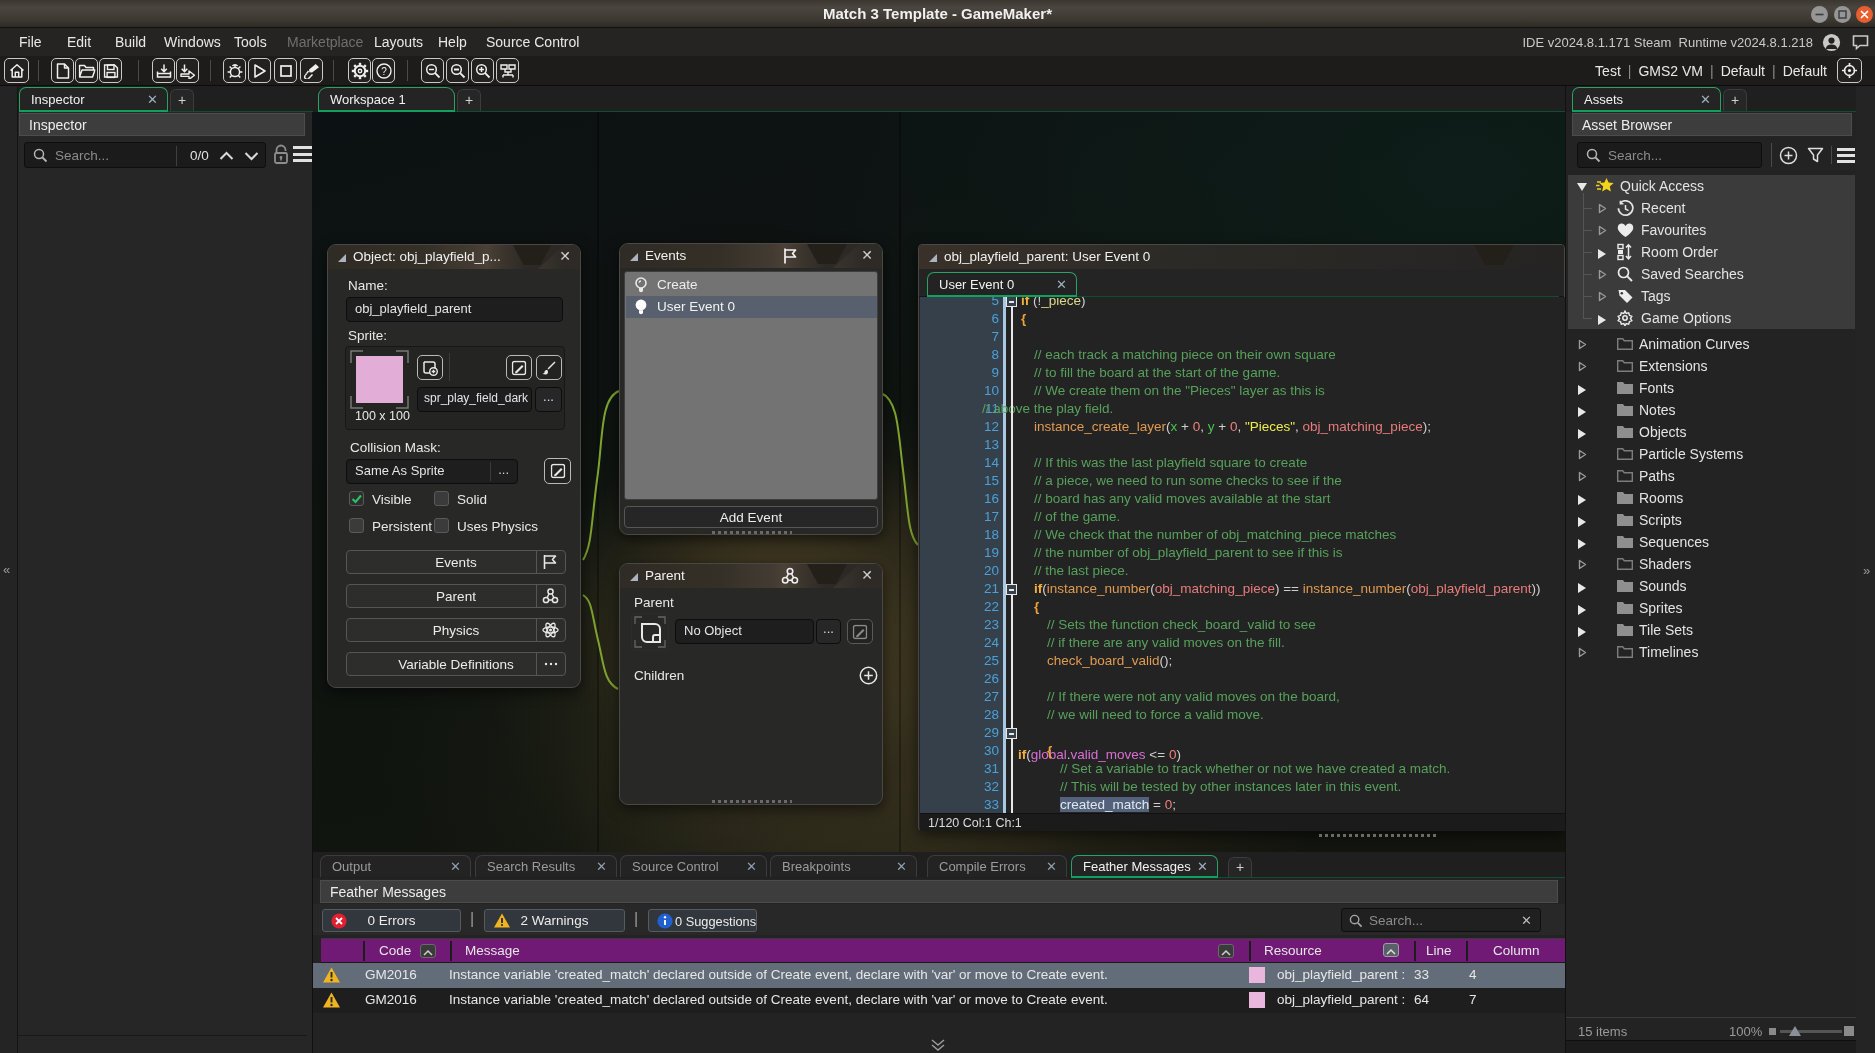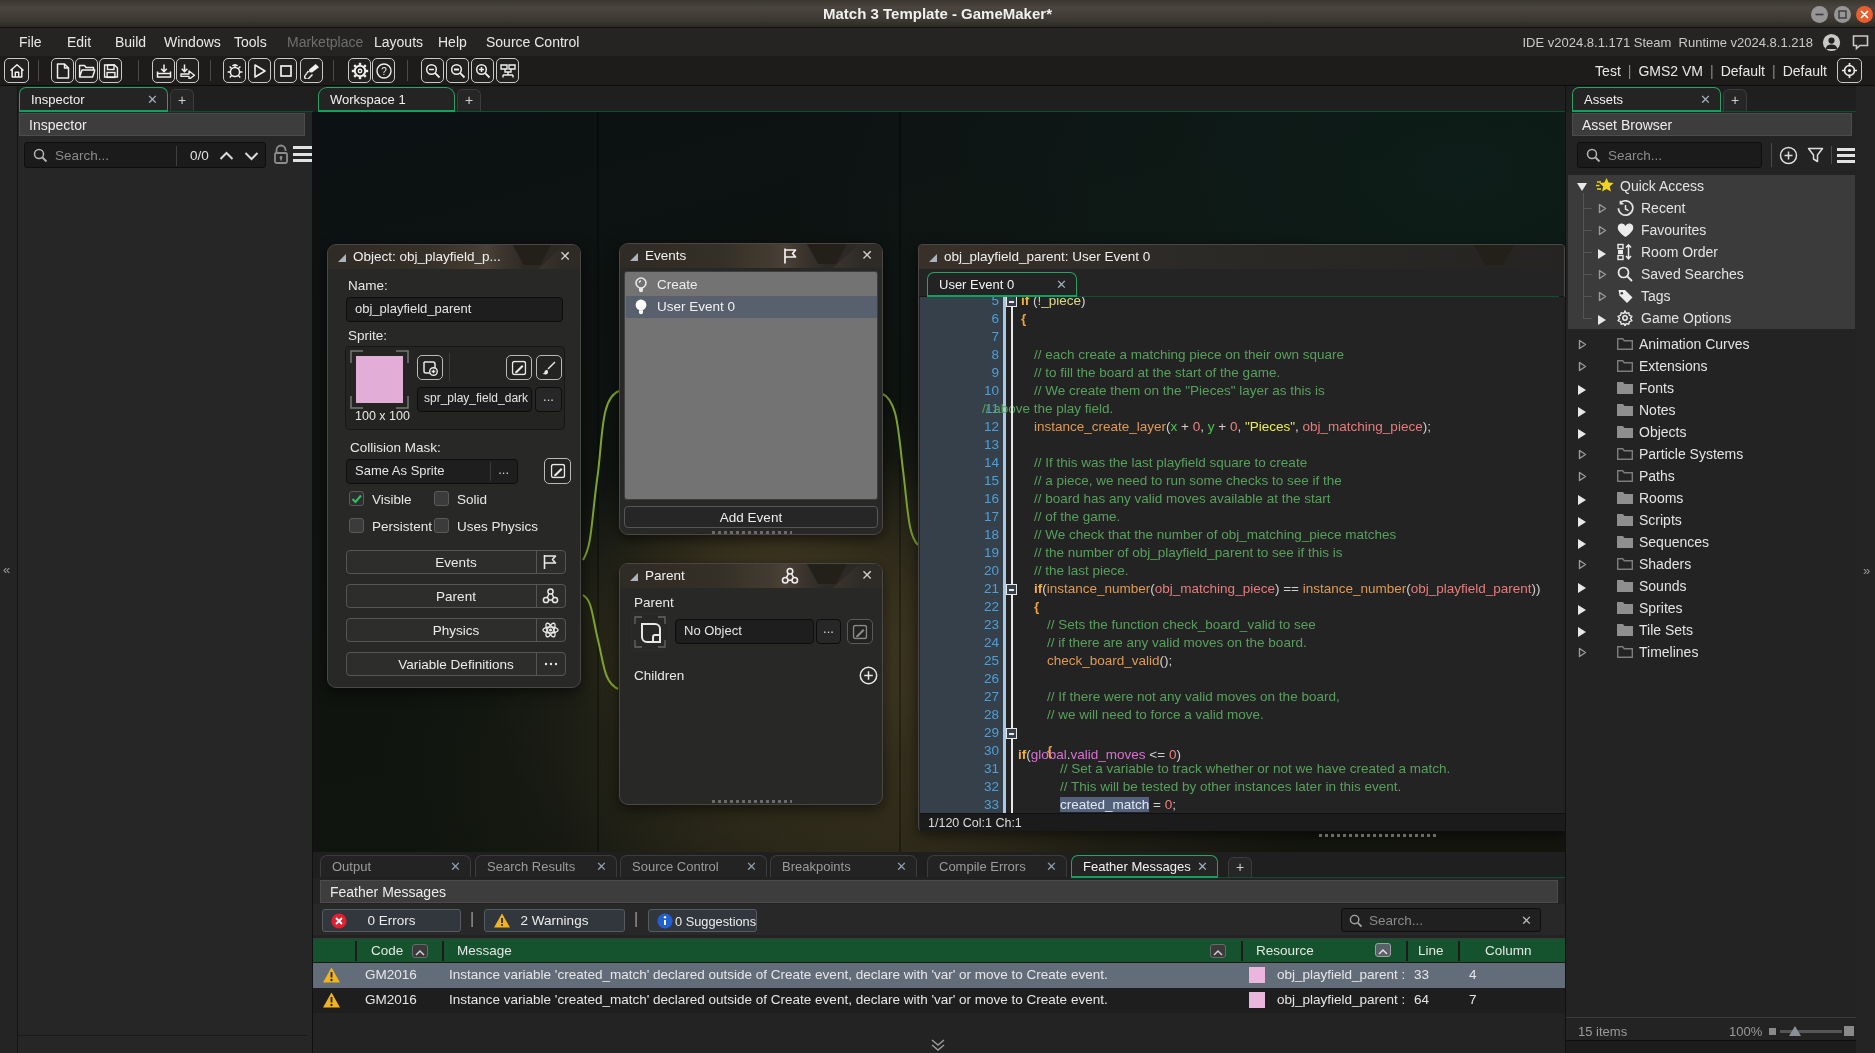--- a/index.html
+++ b/index.html
@@ -565,37 +565,37 @@
       <div class="abs" style="top:409px; right:0; width:79px; height:18px; line-height:18px;">28</div>
       <div class="abs" style="top:427px; right:0; width:79px; height:18px; line-height:18px;">29</div>
       <div class="abs" style="top:445px; right:0; width:79px; height:18px; line-height:18px;">30</div>
       <div class="abs" style="top:463px; right:0; width:79px; height:18px; line-height:18px;">31</div>
       <div class="abs" style="top:481px; right:0; width:79px; height:18px; line-height:18px;">32</div>
       <div class="abs" style="top:499px; right:0; width:79px; height:18px; line-height:18px;">33</div>
           </div>
       <div id="codelines" class="abs" style="left:0px; top:0; width:645px; height:516px; font-size:13.5px;">
             <div class="cl-row" style="top:-5px; padding-left:101px; line-height:18px;"><span class="k">if</span><span class="pn"> (!</span><span class="arg">_piece</span><span class="pn">)</span></div>
       <div class="cl-row" style="top:13px; padding-left:101px; line-height:18px;"><span class="br">{</span></div>
-      <div class="cl-row" style="top:49px; padding-left:114px; line-height:18px;"><span class="cm">// each create a matching piece on their own square</span></div>
+      <div class="cl-row" style="top:49px; padding-left:114px; line-height:18px;"><span class="cm">// each track a matching piece on their own square</span></div>
       <div class="cl-row" style="top:67px; padding-left:114px; line-height:18px;"><span class="cm">// to fill the board at the start of the game.</span></div>
       <div class="cl-row" style="top:85px; padding-left:114px; line-height:18px;"><span class="cm">// We create them on the "Pieces" layer as this is</span></div>
       <div class="cl-row" style="top:103px; padding-left:62px; line-height:18px;"><span class="cm">// above the play field.</span></div>
       <div class="cl-row" style="top:121px; padding-left:114px; line-height:18px;"><span class="fn">instance_create_layer</span><span class="pn">(</span><span class="bi">x</span><span class="pn"> + </span><span class="num">0</span><span class="pn">, </span><span class="bi">y</span><span class="pn"> + </span><span class="num">0</span><span class="pn">, </span><span class="str">"Pieces"</span><span class="pn">, </span><span class="res">obj_matching_piece</span><span class="pn">);</span></div>
       <div class="cl-row" style="top:139px; padding-left:114px; line-height:18px;"></div>
       <div class="cl-row" style="top:157px; padding-left:114px; line-height:18px;"><span class="cm">// If this was the last playfield square to create</span></div>
       <div class="cl-row" style="top:175px; padding-left:114px; line-height:18px;"><span class="cm">// a piece, we need to run some checks to see if the</span></div>
       <div class="cl-row" style="top:193px; padding-left:114px; line-height:18px;"><span class="cm">// board has any valid moves available at the start</span></div>
       <div class="cl-row" style="top:211px; padding-left:114px; line-height:18px;"><span class="cm">// of the game.</span></div>
       <div class="cl-row" style="top:229px; padding-left:114px; line-height:18px;"><span class="cm">// We check that the number of obj_matching_piece matches</span></div>
       <div class="cl-row" style="top:247px; padding-left:114px; line-height:18px;"><span class="cm">// the number of obj_playfield_parent to see if this is</span></div>
       <div class="cl-row" style="top:265px; padding-left:114px; line-height:18px;"><span class="cm">// the last piece.</span></div>
       <div class="cl-row" style="top:283px; padding-left:114px; line-height:18px;"><span class="k">if</span><span class="pn">(</span><span class="fn">instance_number</span><span class="pn">(</span><span class="res">obj_matching_piece</span><span class="pn">) == </span><span class="fn">instance_number</span><span class="pn">(</span><span class="res">obj_playfield_parent</span><span class="pn">))</span></div>
       <div class="cl-row" style="top:301px; padding-left:114px; line-height:18px;"><span class="br">{</span></div>
       <div class="cl-row" style="top:319px; padding-left:127px; line-height:18px;"><span class="cm">// Sets the function check_board_valid to see</span></div>
-      <div class="cl-row" style="top:337px; padding-left:127px; line-height:18px;"><span class="cm">// if there are any valid moves on the board.</span></div>
+      <div class="cl-row" style="top:337px; padding-left:127px; line-height:18px;"><span class="cm">// if there are any valid moves on the fill.</span></div>
       <div class="cl-row" style="top:355px; padding-left:127px; line-height:18px;"><span class="fn">check_board_valid</span><span class="pn">();</span></div>
       <div class="cl-row" style="top:373px; padding-left:127px; line-height:18px;"></div>
       <div class="cl-row" style="top:391px; padding-left:127px; line-height:18px;"><span class="cm">// If there were not any valid moves on the board,</span></div>
       <div class="cl-row" style="top:409px; padding-left:127px; line-height:18px;"><span class="cm">// we will need to force a valid move.</span></div>
       <div class="cl-row" style="top:449px; padding-left:98px; line-height:18px;"><span class="k">if</span><span class="pn">(</span><span class="gl">global</span><span class="pn">.</span><span class="gl">valid_moves</span><span class="pn"> &lt;= </span><span class="num">0</span><span class="pn">)</span></div>
       <div class="cl-row" style="top:445px; padding-left:127px; line-height:18px;"><span class="br">{</span></div>
       <div class="cl-row" style="top:463px; padding-left:140px; line-height:18px;"><span class="cm">// Set a variable to track whether or not we have created a match.</span></div>
       <div class="cl-row" style="top:481px; padding-left:140px; line-height:18px;"><span class="cm">// This will be tested by other instances later in this event.</span></div>
       <div class="cl-row" style="top:499px; padding-left:140px; line-height:18px;"><span class="sel">created_match</span><span class="pn"> = </span><span class="num">0</span><span class="pn">;</span></div>
             <div class="abs" style="left:91px; top:4px; width:1.5px; height:512px; background:#e8e8e8;"></div>
@@ -675,21 +675,21 @@
       <span style="position:absolute; left:26px; right:2px; text-align:center; top:4px; white-space:nowrap; font-size:12.8px;">0 Suggestions</span>
         </div>
     <div class="searchbox abs" style="left:1028px; top:56px; width:200px; height:24px; background:#202020;">
       <svg style="position:absolute; left:7px; top:5px;" width="14" height="14" viewBox="0 0 15 15">
             <circle cx="6" cy="6" r="4.5" fill="none" stroke="#a5a5a5" stroke-width="1.5"></circle>
             <path d="M9.5 9.5 L13.5 13.5" stroke="#a5a5a5" stroke-width="1.8"></path>
           </svg>
       <span class="ph" style="position:absolute; left:27px; top:4px; font-size:13.5px;">Search...</span>
       <span style="position:absolute; right:8px; top:4px; color:#bbb; font-size:13px;">✕</span>
         </div>
-    <div class="abs" style="left:0; top:86px; width:1252px; height:25px; background:#14532d; border-top:1px solid #3a3a3a; border-bottom:1px solid #191919;">
+    <div class="abs" style="left:8px; top:86px; width:1252px; height:25px; background:#701a75; border-top:1px solid #3a3a3a; border-bottom:1px solid #191919;">
       <div class="abs" style="left:42px; top:2px; width:2px; height:20px; background:#1c1c1c;"></div>
       <div class="abs" style="left:129px; top:2px; width:2px; height:20px; background:#1c1c1c;"></div>
       <div class="abs" style="left:928px; top:2px; width:2px; height:20px; background:#1c1c1c;"></div>
       <div class="abs" style="left:1093px; top:2px; width:2px; height:20px; background:#1c1c1c;"></div>
       <div class="abs" style="left:1145px; top:2px; width:2px; height:20px; background:#1c1c1c;"></div>
       <span class="abs" style="left:58px; top:4px; font-size:13.5px;">Code</span>
       <div class="hdrbtn" style="left:99px; top:5px;"><svg width="14" height="12">
               <path d="M3 8 L7 4 L11 8" fill="none" stroke="#cfcfcf" stroke-width="1.5"></path>
             </svg></div>
       <span class="abs" style="left:144px; top:4px; font-size:13.5px;">Message</span>

